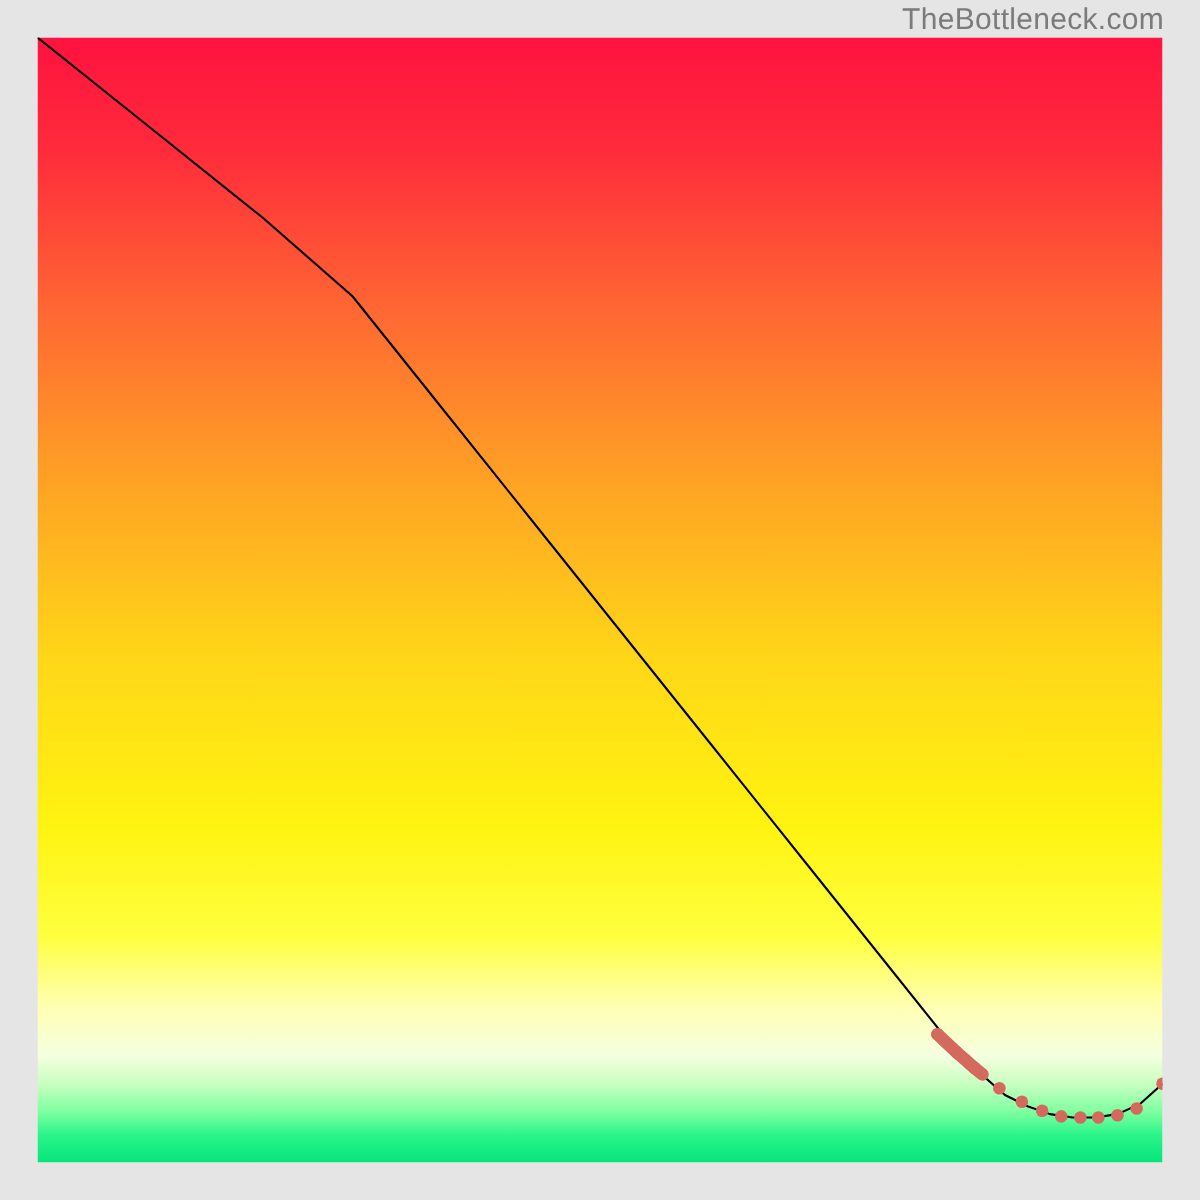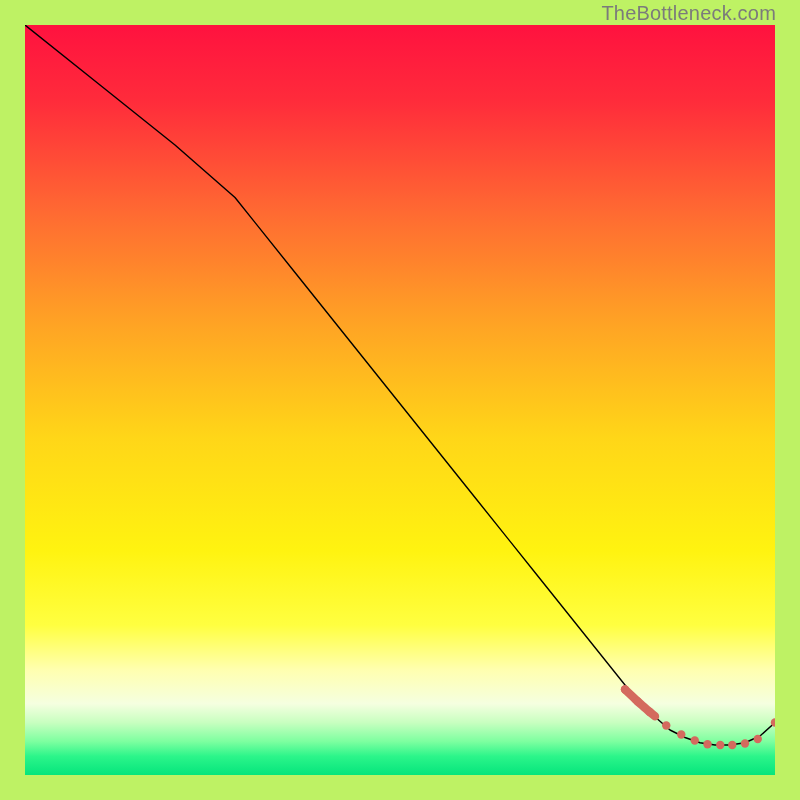--- a/index.html
+++ b/index.html
@@ -10,21 +10,21 @@
     background: #000;
     overflow: hidden;
     font-family: Arial, Helvetica, sans-serif;
   }
   .frame {
     position: absolute;
     left: 0;
     top: 0;
     width: 800px;
     height: 800px;
-    background: #bef264;
+    background: #e5e5e5;
   }
   .plot {
     position: absolute;
     left: 25px;
     top: 25px;
     width: 750px;
     height: 750px;
   }
   .watermark {
     position: absolute;

